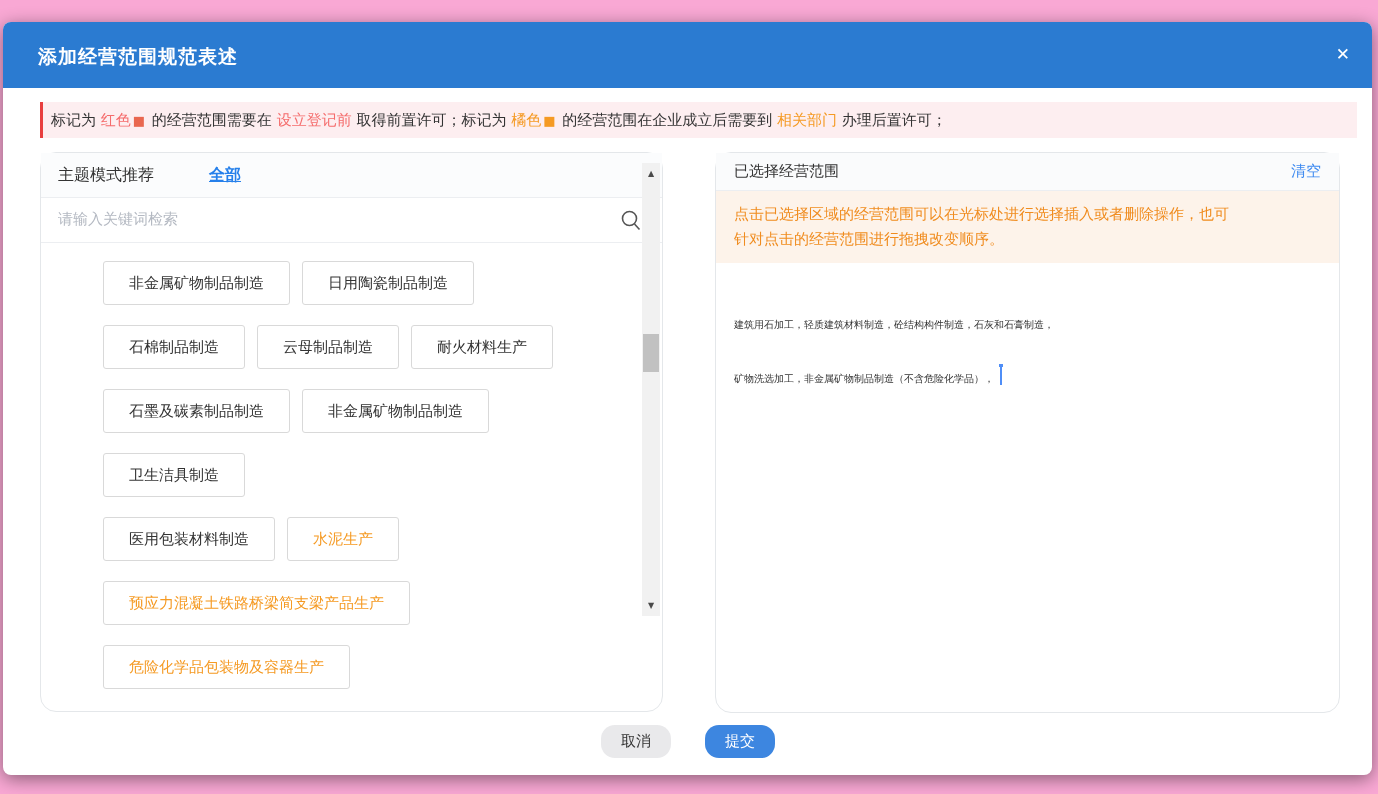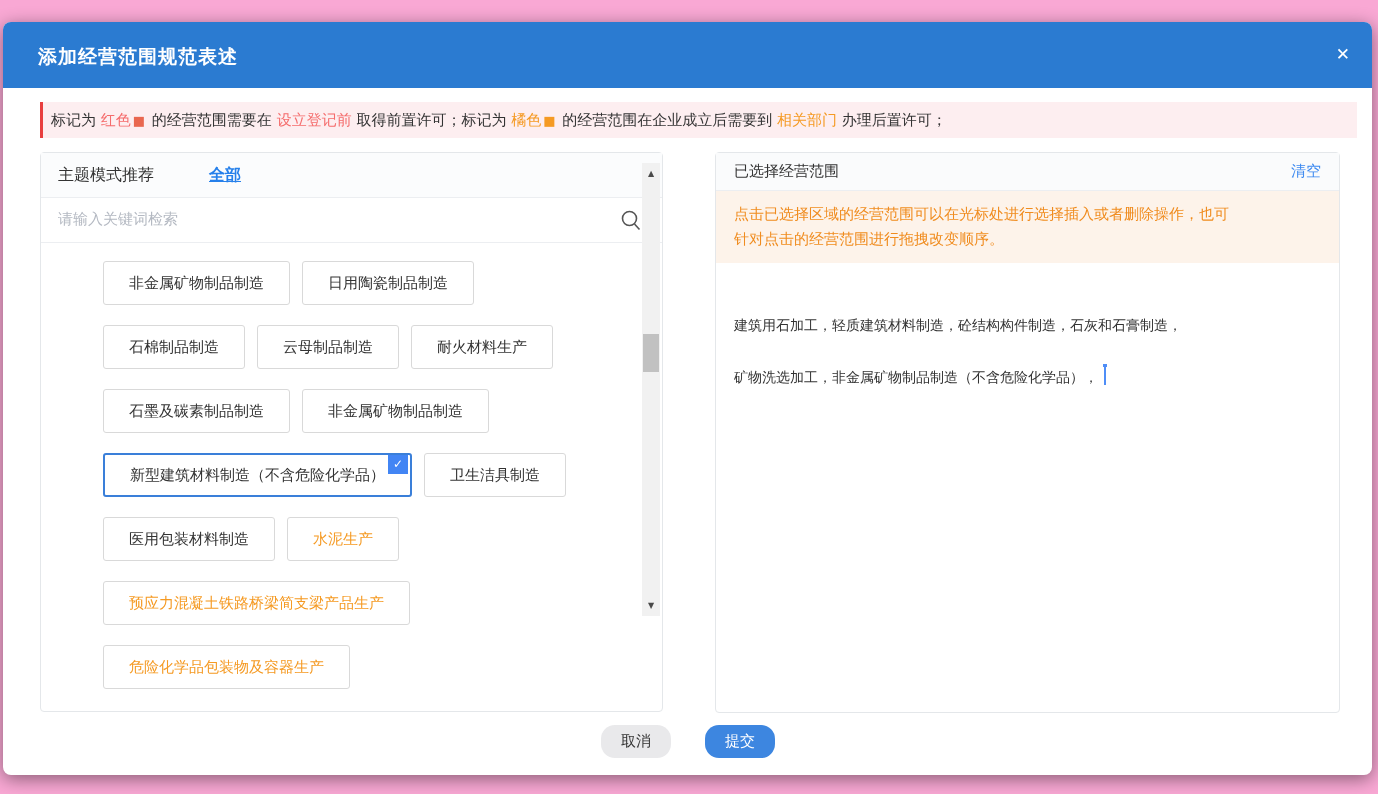--- a/index.html
+++ b/index.html
@@ -17,21 +17,21 @@
   
   .notice { position:absolute; left:37px; top:80px; width:1317px; height:36px; background:#fdeef0;
             border-left:3px solid #e83f3f; font-size:15px; color:#333; line-height:36px; padding-left:8px;
             white-space:nowrap; overflow:hidden; }
   .red-t  { color:#f56c6c; }
   .red-sq { color:#e9674f; font-size:13px; padding:0 2px; }
   .org-t  { color:#f59a23; }
   .org-sq { color:#f59a23; font-size:13px; padding:0 2px; }
 
   
-  .panel { position:absolute; top:130px; border:1px solid #e4e7ea; border-radius:4px; background:#fff; }
+  .panel { position:absolute; top:130px; border:1px solid #e4e7ea; border-radius:16px; background:#fff; }
   .left-panel  { left:37px;  width:623px; height:560px; }
   .right-panel { left:712px; width:625px; height:561px; }
 
   .tabs { position:relative; height:45px; background:#fbfcfd; border-bottom:1px solid #eceef1; }
   .tab { position:absolute; top:12px; font-size:16px; color:#333; cursor:pointer; }
   .tab-theme { left:17px; }
   .tab-all { left:168px; color:#2680eb; font-weight:bold;text-decoration:underline; }
 
   .searchrow { position:relative; height:45px; border-bottom:1px solid #eceef1; background:#fff; cursor:text; }
   .placeholder { position:absolute; left:17px; top:12px; font-size:15px; color:#b4b9c2; }
@@ -49,21 +49,21 @@
   .scrollbar { position:absolute; right:2px; top:10px; width:18px; height:453px; background:#f1f1f1; }
   .arr { position:absolute; left:0; width:18px; text-align:center; font-size:8px; color:#4a4a4a; cursor:pointer; }
   .arr.up { top:6px; } .arr.down { bottom:6px; }
   .thumb { position:absolute; left:1px; top:171px; width:16px; height:38px; background:#c1c1c1; cursor:pointer; }
 
   .rp-header { position:relative; height:38px; background:#fafbfc; border-bottom:1px solid #eceef1; }
   .rp-title { position:absolute; left:18px; top:9px; font-size:15px; color:#333;font-family:Liberation Mono, monospace; }
   .rp-clear { position:absolute; right:18px; top:9px; font-size:15px; color:#3d8af0; cursor:pointer; }
 
   .rp-notice { background:#fdf3ea; color:#f08c1f; font-size:15px; padding:11px 18px; line-height:25px; }
-  .rp-content { padding:52px 18px 0 18px; font-size:14px; color:#333; }
+  .rp-content { padding:52px 18px 0 18px; font-size:10px; color:#333; }
   .rp-line { line-height:20px; margin-bottom:32px; white-space:nowrap; cursor:text; }
   .caret { display:inline-block; vertical-align:-3px; margin-left:6px; position:relative; width:2px; height:18px; background:#4f8ef7; }
   .caret::before { content:""; position:absolute; top:-3px; left:-1px; width:4px; height:3px; background:#4f8ef7; }
 
   
   .btn { position:absolute; top:703px; height:33px; border:none; border-radius:14px; font-size:15px; cursor:pointer;
          font-family:inherit; }
   .btn-cancel { left:598px; width:70px; background:#e9e9eb; color:#333; }
   .btn-submit { left:702px; width:70px; background:#3d86e0; color:#fff; }
 </style>
@@ -100,21 +100,20 @@
         <div class="tagrow">
           <div class="tag"><span>石棉制品制造</span></div>
           <div class="tag"><span>云母制品制造</span></div>
           <div class="tag"><span>耐火材料生产</span></div>
         </div>
         <div class="tagrow">
           <div class="tag"><span>石墨及碳素制品制造</span></div>
           <div class="tag"><span>非金属矿物制品制造</span></div>
         </div>
         <div class="tagrow">
-          <div class="tag selected"><span>新型建筑材料制造（不含危险化学品）</span><span class="badge">✓</span></div>
           <div class="tag"><span>卫生洁具制造</span></div>
         </div>
         <div class="tagrow">
           <div class="tag"><span>医用包装材料制造</span></div>
           <div class="tag orange"><span>水泥生产</span></div>
         </div>
         <div class="tagrow">
           <div class="tag orange"><span>预应力混凝土铁路桥梁简支梁产品生产</span></div>
         </div>
         <div class="tagrow">

